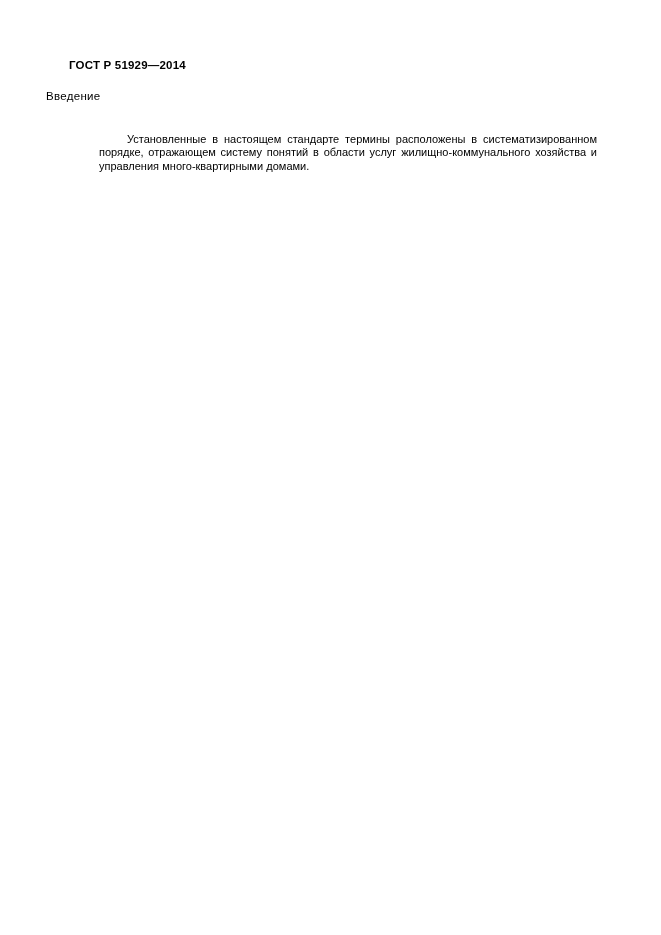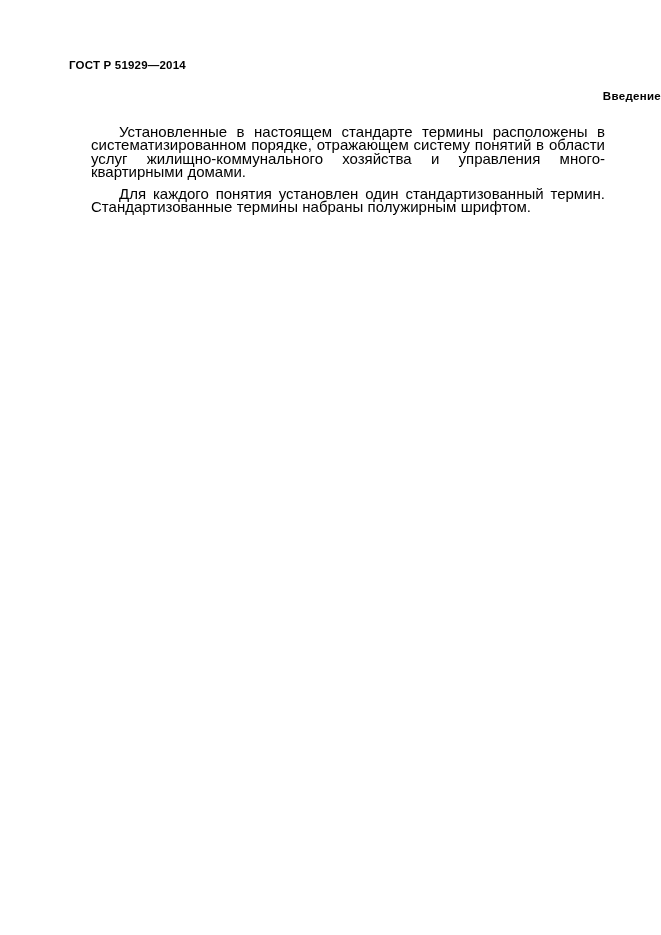--- a/index.html
+++ b/index.html
@@ -23,37 +23,38 @@
     font-size: 11.5px;
     font-weight: bold;
     letter-spacing: 0.2px;
     white-space: nowrap;
   }
   .section-title {
     position: absolute;
     left: 0;
     right: 0;
     top: 90px;
-    text-align: right;
+    text-align: left;
     font-size: 11.5px;
-    font-weight: bold;
+    font-weight: normal;
     letter-spacing: 0.3px;
+    padding-left: 46px;
   }
   .body-block {
     position: absolute;
     left: 83px;
     top: 117px;
     width: 530px;
   }
   .body-par {
-    font-size: 15px;
+    font-size: 11px;
     line-height: 13.4px;
     text-align: justify;
     text-indent: 28px;
-    margin: 8px;
+    margin: 16px;
     word-spacing: 0.2px;
   }
   .page-number {
     position: absolute;
     left: 70px;
     top: 845px;
     font-size: 12px;
     letter-spacing: 0.3px;
   }
 </style>
@@ -61,18 +62,17 @@
 <body>
 
 <div class="page">
 
   <div class="header-standard">ГОСТ Р 51929—2014</div>
 
   <div class="section-title">Введение</div>
 
   <div class="body-block">
     <p class="body-par">Установленные в настоящем стандарте термины расположены в систематизированном порядке, отражающем систему понятий в области услуг жилищно-коммунального хозяйства и управления много-квартирными домами.</p>
-    <p class="body-par">Для каждого понятия установлен один стандартизованный термин. Стандартизованные термины набраны полужирным шрифтом.</p>
   </div>
 
   <div class="page-number">IV</div>
 
 </div>
 
 </body></html>

